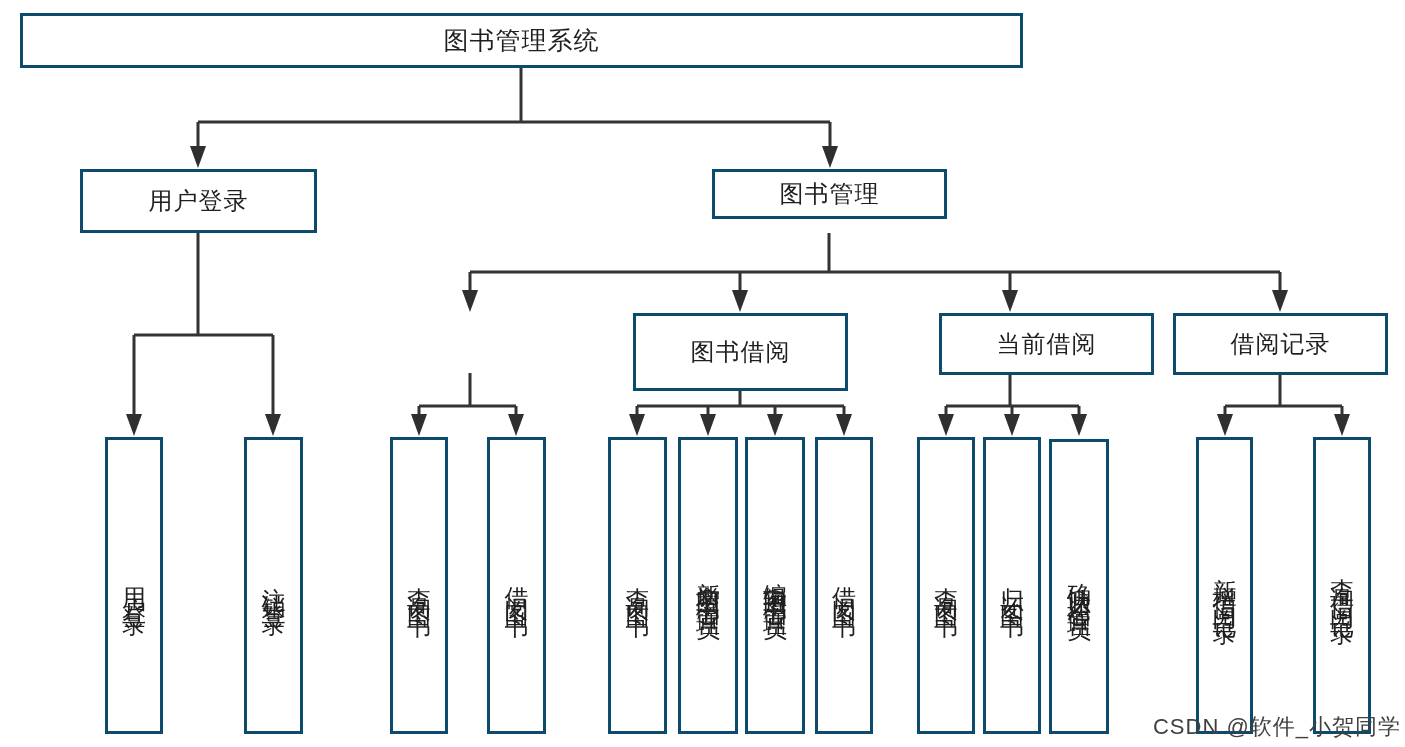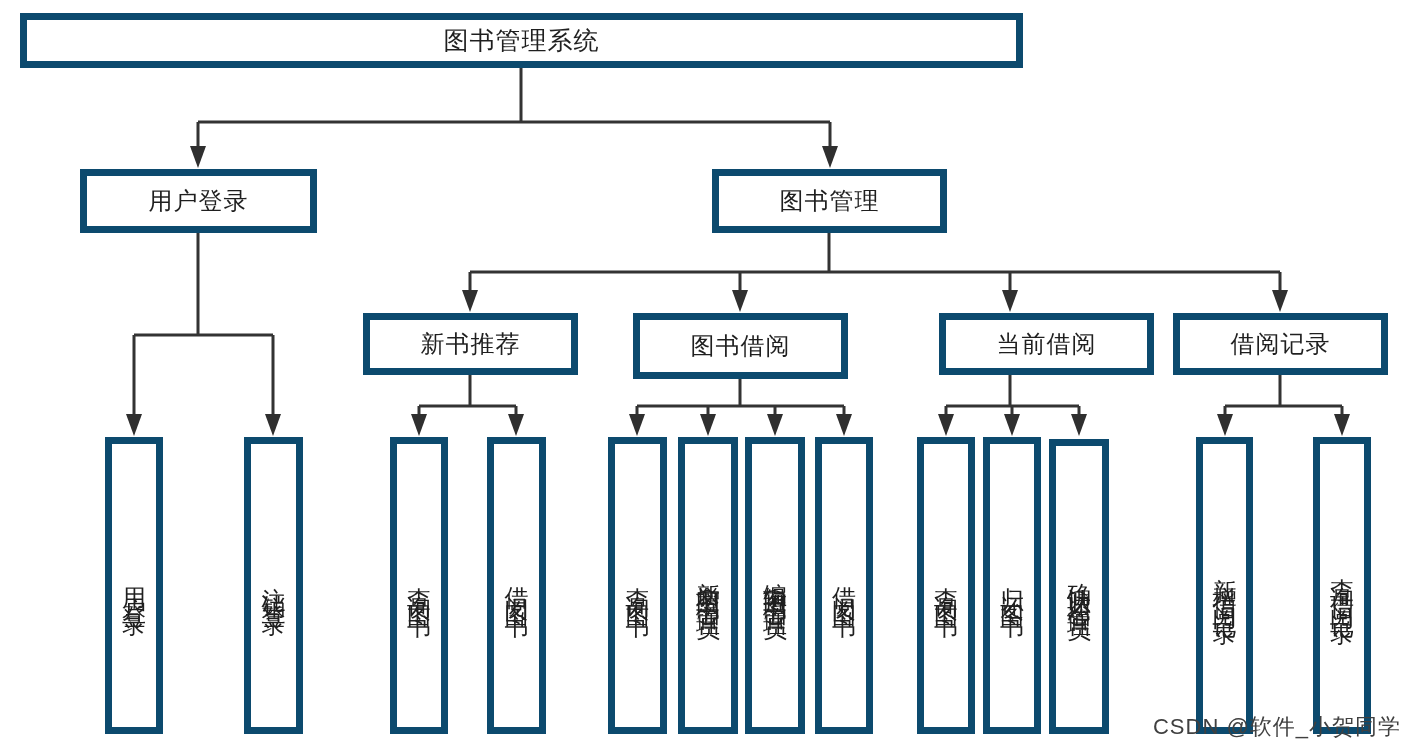--- a/index.html
+++ b/index.html
@@ -12,21 +12,21 @@
     overflow: hidden;
   }
   #connectors {
     position: absolute;
     left: 0; top: 0;
     z-index: 0;
   }
   .box {
     position: absolute;
     box-sizing: border-box;
-    border: 7px solid #0c4a6e;
+    border: 3px solid #0c4a6e;
     background: #ffffff;
     color: #1f1f1f;
     display: flex;
     align-items: center;
     justify-content: center;
     z-index: 1;
     font-size: 24px;
     line-height: 1;
     text-align: center;
   }
@@ -93,24 +93,23 @@
       <polygon points="1012,436 1004,414 1020,414"></polygon>
       <polygon points="1079,436 1071,414 1087,414"></polygon>
       <polygon points="1225,436 1217,414 1233,414"></polygon>
       <polygon points="1342,436 1334,414 1350,414"></polygon>
     </g>
   </svg>
 
   <div class="box h" style="left:20px; top:13px; width:1003px; height:55px; font-size:25px;">图书管理系统</div>
 
   <div class="box h" style="left:80px; top:169px; width:237px; height:64px;">用户登录</div>
-  <div class="box h" style="left:712px; top:169px; width:235px; height:64px;">图书管理</div>
+  <div class="box h" style="left:712px; top:169px; width:235px; height:50px;">图书管理</div>
 
-  <div class="box h" style="left:363px; top:313px; width:215px; height:62px;">新书推荐</div>
-  <div class="box h" style="left:633px; top:313px; width:215px; height:66px;">图书借阅</div>
+  <div class="box h" style="left:633px; top:313px; width:215px; height:78px;">图书借阅</div>
   <div class="box h" style="left:903px; top:313px; width:215px; height:62px;margin-left:36px;">当前借阅</div>
   <div class="box h" style="left:1173px; top:313px; width:215px; height:62px;">借阅记录</div>
 
   <div class="box v" style="left:105px; top:437px; width:58px; height:297px;">用户登录</div>
   <div class="box v" style="left:244px; top:437px; width:59px; height:297px;">注销登录</div>
 
   <div class="box v" style="left:390px; top:437px; width:58px; height:297px;">查询图书</div>
   <div class="box v" style="left:487px; top:437px; width:59px; height:297px;">借阅图书</div>
 
   <div class="box v" style="left:608px; top:437px; width:59px; height:297px;">查询图书</div>

